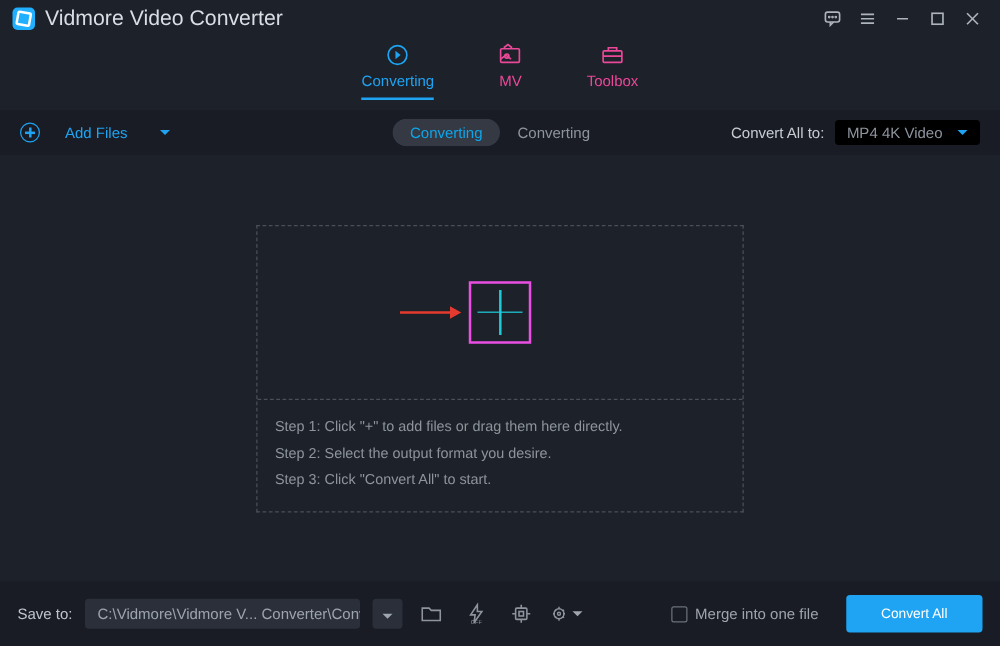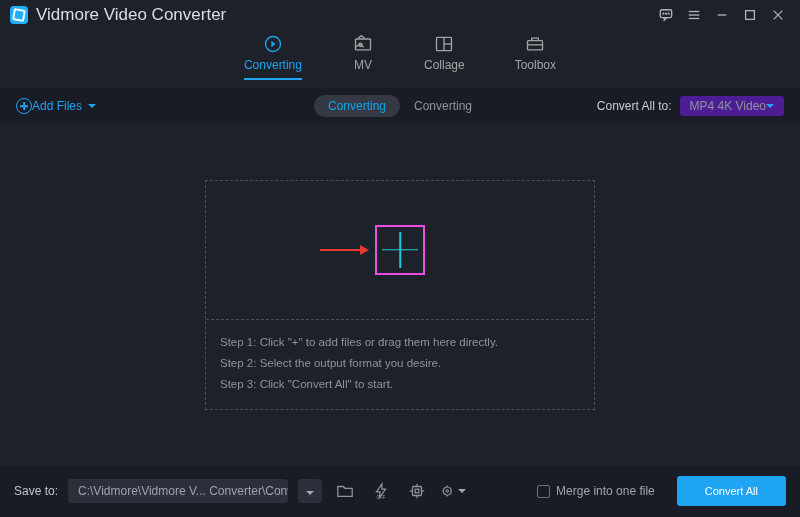--- a/index.html
+++ b/index.html
@@ -10,43 +10,43 @@
   .titlebar { height: 30px; display: flex; align-items: center; padding: 0 8px 0 10px; background: #1d2129; }
   .titlebar .logo { width: 18px; height: 18px; background: #20b0ff; border-radius: 4px; position: relative; margin-right: 8px; }
   .titlebar .logo::before { content: ""; position: absolute; inset: 3px; border: 2px solid #fff; border-radius: 2px; transform: rotate(10deg); }
   .titlebar .title { font-size: 17px; color: #d9dee5; }
   .titlebar .spacer { flex: 1; }
   .win-btn { width: 28px; height: 24px; display: flex; align-items: center; justify-content: center; cursor: pointer; color: #aeb4bd; }
   .win-btn svg { width: 14px; height: 14px; stroke: currentColor; fill: none; stroke-width: 1.5; }
 
   
   .main-tabs { height: 58px; display: flex; align-items: flex-start; justify-content: center; gap: 50px; background: #1d2129; padding-top: 4px; }
-  .tab { display: flex; flex-direction: column; align-items: center; gap: 4px; cursor: pointer; color: #a3a3a3; padding-bottom: 6px; border-bottom: 2px solid transparent; }
+  .tab { display: flex; flex-direction: column; align-items: center; gap: 4px; cursor: pointer; color: #ec4899; padding-bottom: 6px; border-bottom: 2px solid transparent; }
   .tab.active { color: #1ea4f3; border-bottom-color: #1ea4f3; }
   .tab .ticon { width: 22px; height: 20px; display: flex; align-items: center; justify-content: center; }
   .tab .ticon svg { width: 22px; height: 20px; stroke: currentColor; fill: none; stroke-width: 1.6; }
   .tab .tlabel { font-size: 12px; }
 
   
   .toolbar { height: 36px; background: #191c24; display: flex; align-items: center; padding: 0 16px; font-size: 12px; }
-  .add-files { display: flex; align-items: center; gap: 0; color: #1ea4f3; cursor: pointer; }
+  .add-files { display: flex; align-items: center; gap: 20px; color: #1ea4f3; cursor: pointer; }
   .add-files .plus-circ { width: 16px; height: 16px; border: 1.5px solid #1ea4f3; border-radius: 50%; position: relative; }
   .add-files .plus-circ::before, .add-files .plus-circ::after { content: ""; position: absolute; background: #1ea4f3; }
   .add-files .plus-circ::before { left: 50%; top: 3px; bottom: 3px; width: 1.5px; transform: translateX(-50%); }
   .add-files .plus-circ::after { top: 50%; left: 3px; right: 3px; height: 1.5px; transform: translateY(-50%); }
   .add-files .chev { margin-left: 6px; }
   .chev { width: 0; height: 0; border-left: 4px solid transparent; border-right: 4px solid transparent; border-top: 4px solid #a0a6af; display: inline-block; }
   .chev.accent { border-top-color: #1ea4f3; }
   .toolbar .spacer { flex: 1; }
   .seg { display: flex; align-items: center; background: transparent; border-radius: 12px; overflow: hidden; position: absolute; left: 50%; transform: translateX(-50%); }
   .toolbar { position: relative; }
   .seg-item { padding: 4px 14px; font-size: 12px; color: #8e949d; cursor: pointer; }
   .seg-item.active { background: #343943; color: #0ea5e9; border-radius: 11px; }
   .convert-to { display: flex; align-items: center; gap: 8px; margin-left: 20px; }
-  .convert-to .combo { background: #4c1d95; padding: 3px 10px; border-radius: 3px; display: flex; align-items: center; color: #8e949d; cursor: pointer; }
+  .convert-to .combo { background: #000000; padding: 3px 10px; border-radius: 3px; display: flex; align-items: center; gap: 12px; color: #8e949d; cursor: pointer; }
 
   
   .main { flex: 1; background: #1d2129; display: flex; align-items: center; justify-content: center; }
   .dropzone { width: 390px; height: 230px; border: 1px dashed #4a4f59; display: flex; flex-direction: column; position: relative; }
   .dz-top { flex: 1; display: flex; align-items: center; justify-content: center; position: relative; }
   .dz-sep { border-top: 1px dashed #4a4f59; }
   .plusbox { width: 50px; height: 50px; border: 2px solid #e94fe3; display: flex; align-items: center; justify-content: center; cursor: pointer; }
   .plusbox-inner { position: relative; width: 36px; height: 36px; }
   .plusbox-inner::before, .plusbox-inner::after { content: ""; position: absolute; background: #1ec9d8; }
   .plusbox-inner::before { left: 50%; top: 0; bottom: 0; width: 1.5px; transform: translateX(-50%); }
@@ -123,30 +123,20 @@
     <div class="tab">
       <span class="ticon">
         <svg viewBox="0 0 24 24">
             <rect x="3" y="6" width="18" height="13" rx="1"></rect>
             <circle cx="9" cy="13" r="2"></circle>
             <path d="M3 16 L8 12 L13 16"></path>
             <path d="M6 5 L10 2 L14 5"></path>
           </svg>
       </span>
       <span class="tlabel">MV</span>
-    </div>
-    <div class="tab">
-      <span class="ticon">
-        <svg viewBox="0 0 24 24">
-            <rect x="3" y="4" width="18" height="16" rx="1"></rect>
-            <line x1="12" y1="4" x2="12" y2="20"></line>
-            <line x1="12" y1="12" x2="21" y2="12"></line>
-          </svg>
-      </span>
-      <span class="tlabel">Collage</span>
     </div>
     <div class="tab">
       <span class="ticon">
         <svg viewBox="0 0 24 24">
             <rect x="3" y="8" width="18" height="11" rx="1"></rect>
             <path d="M8 8 V5 H16 V8"></path>
             <line x1="3" y1="13" x2="21" y2="13"></line>
           </svg>
       </span>
       <span class="tlabel">Toolbox</span>

